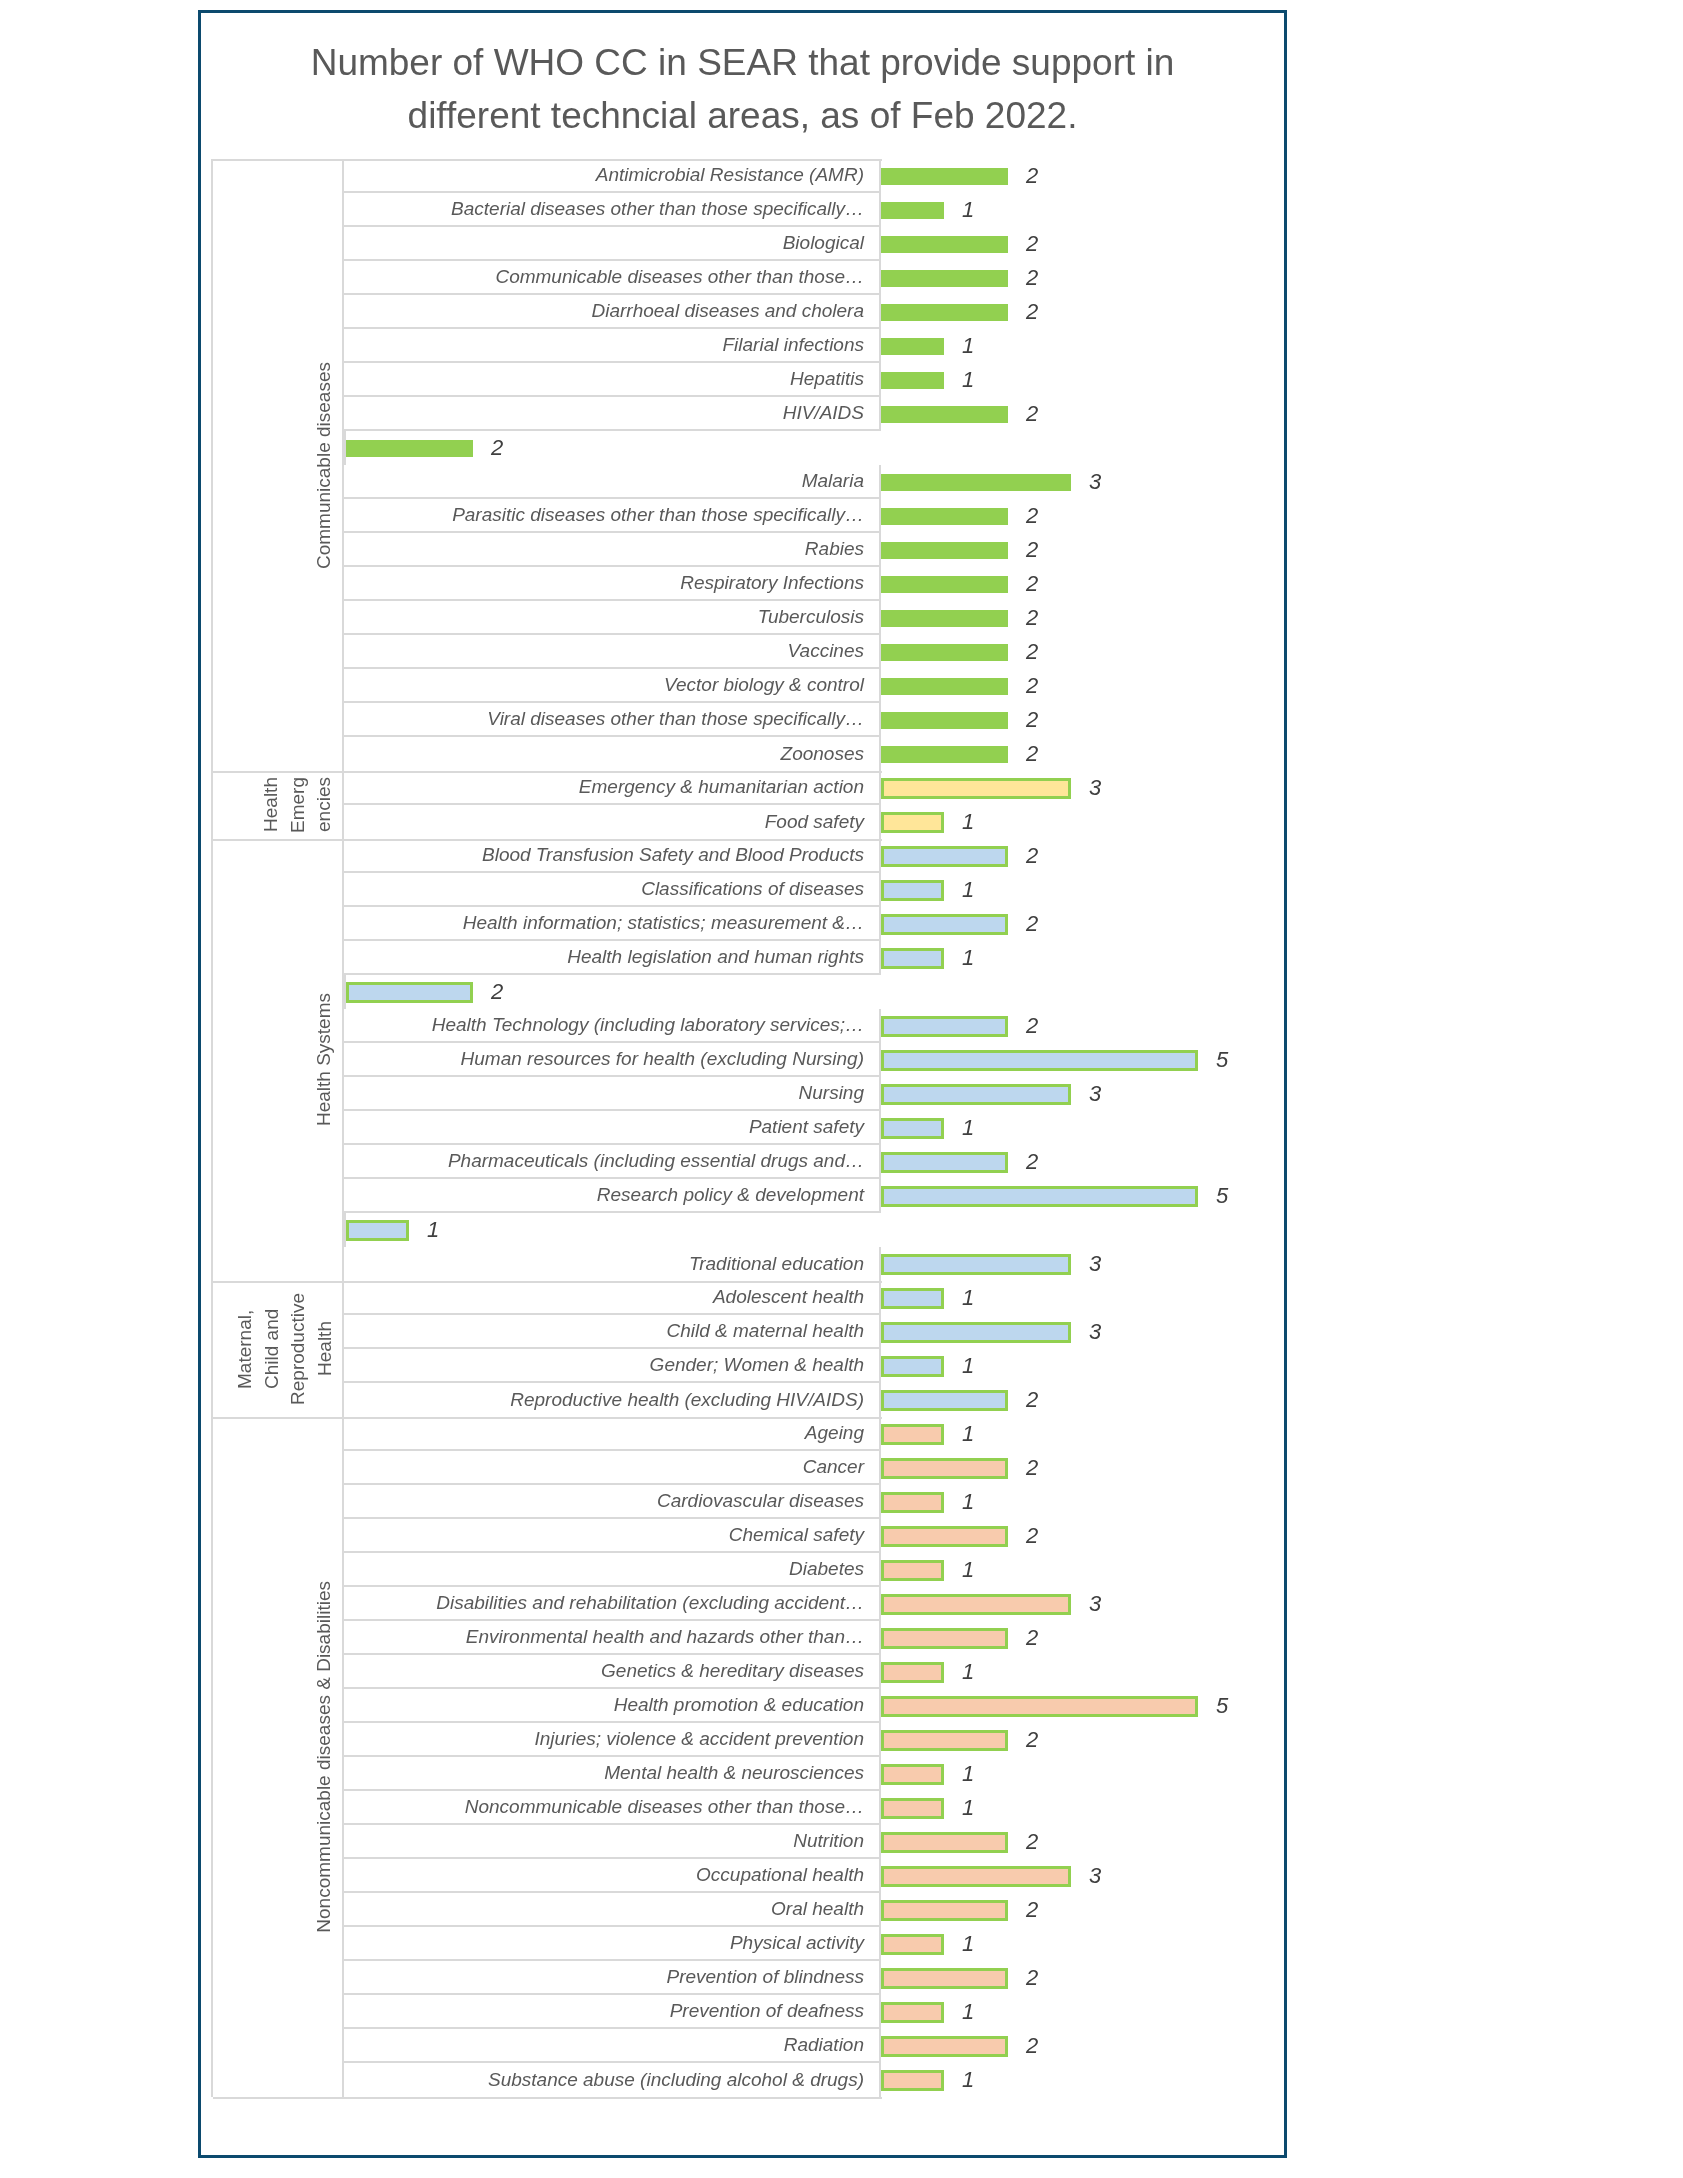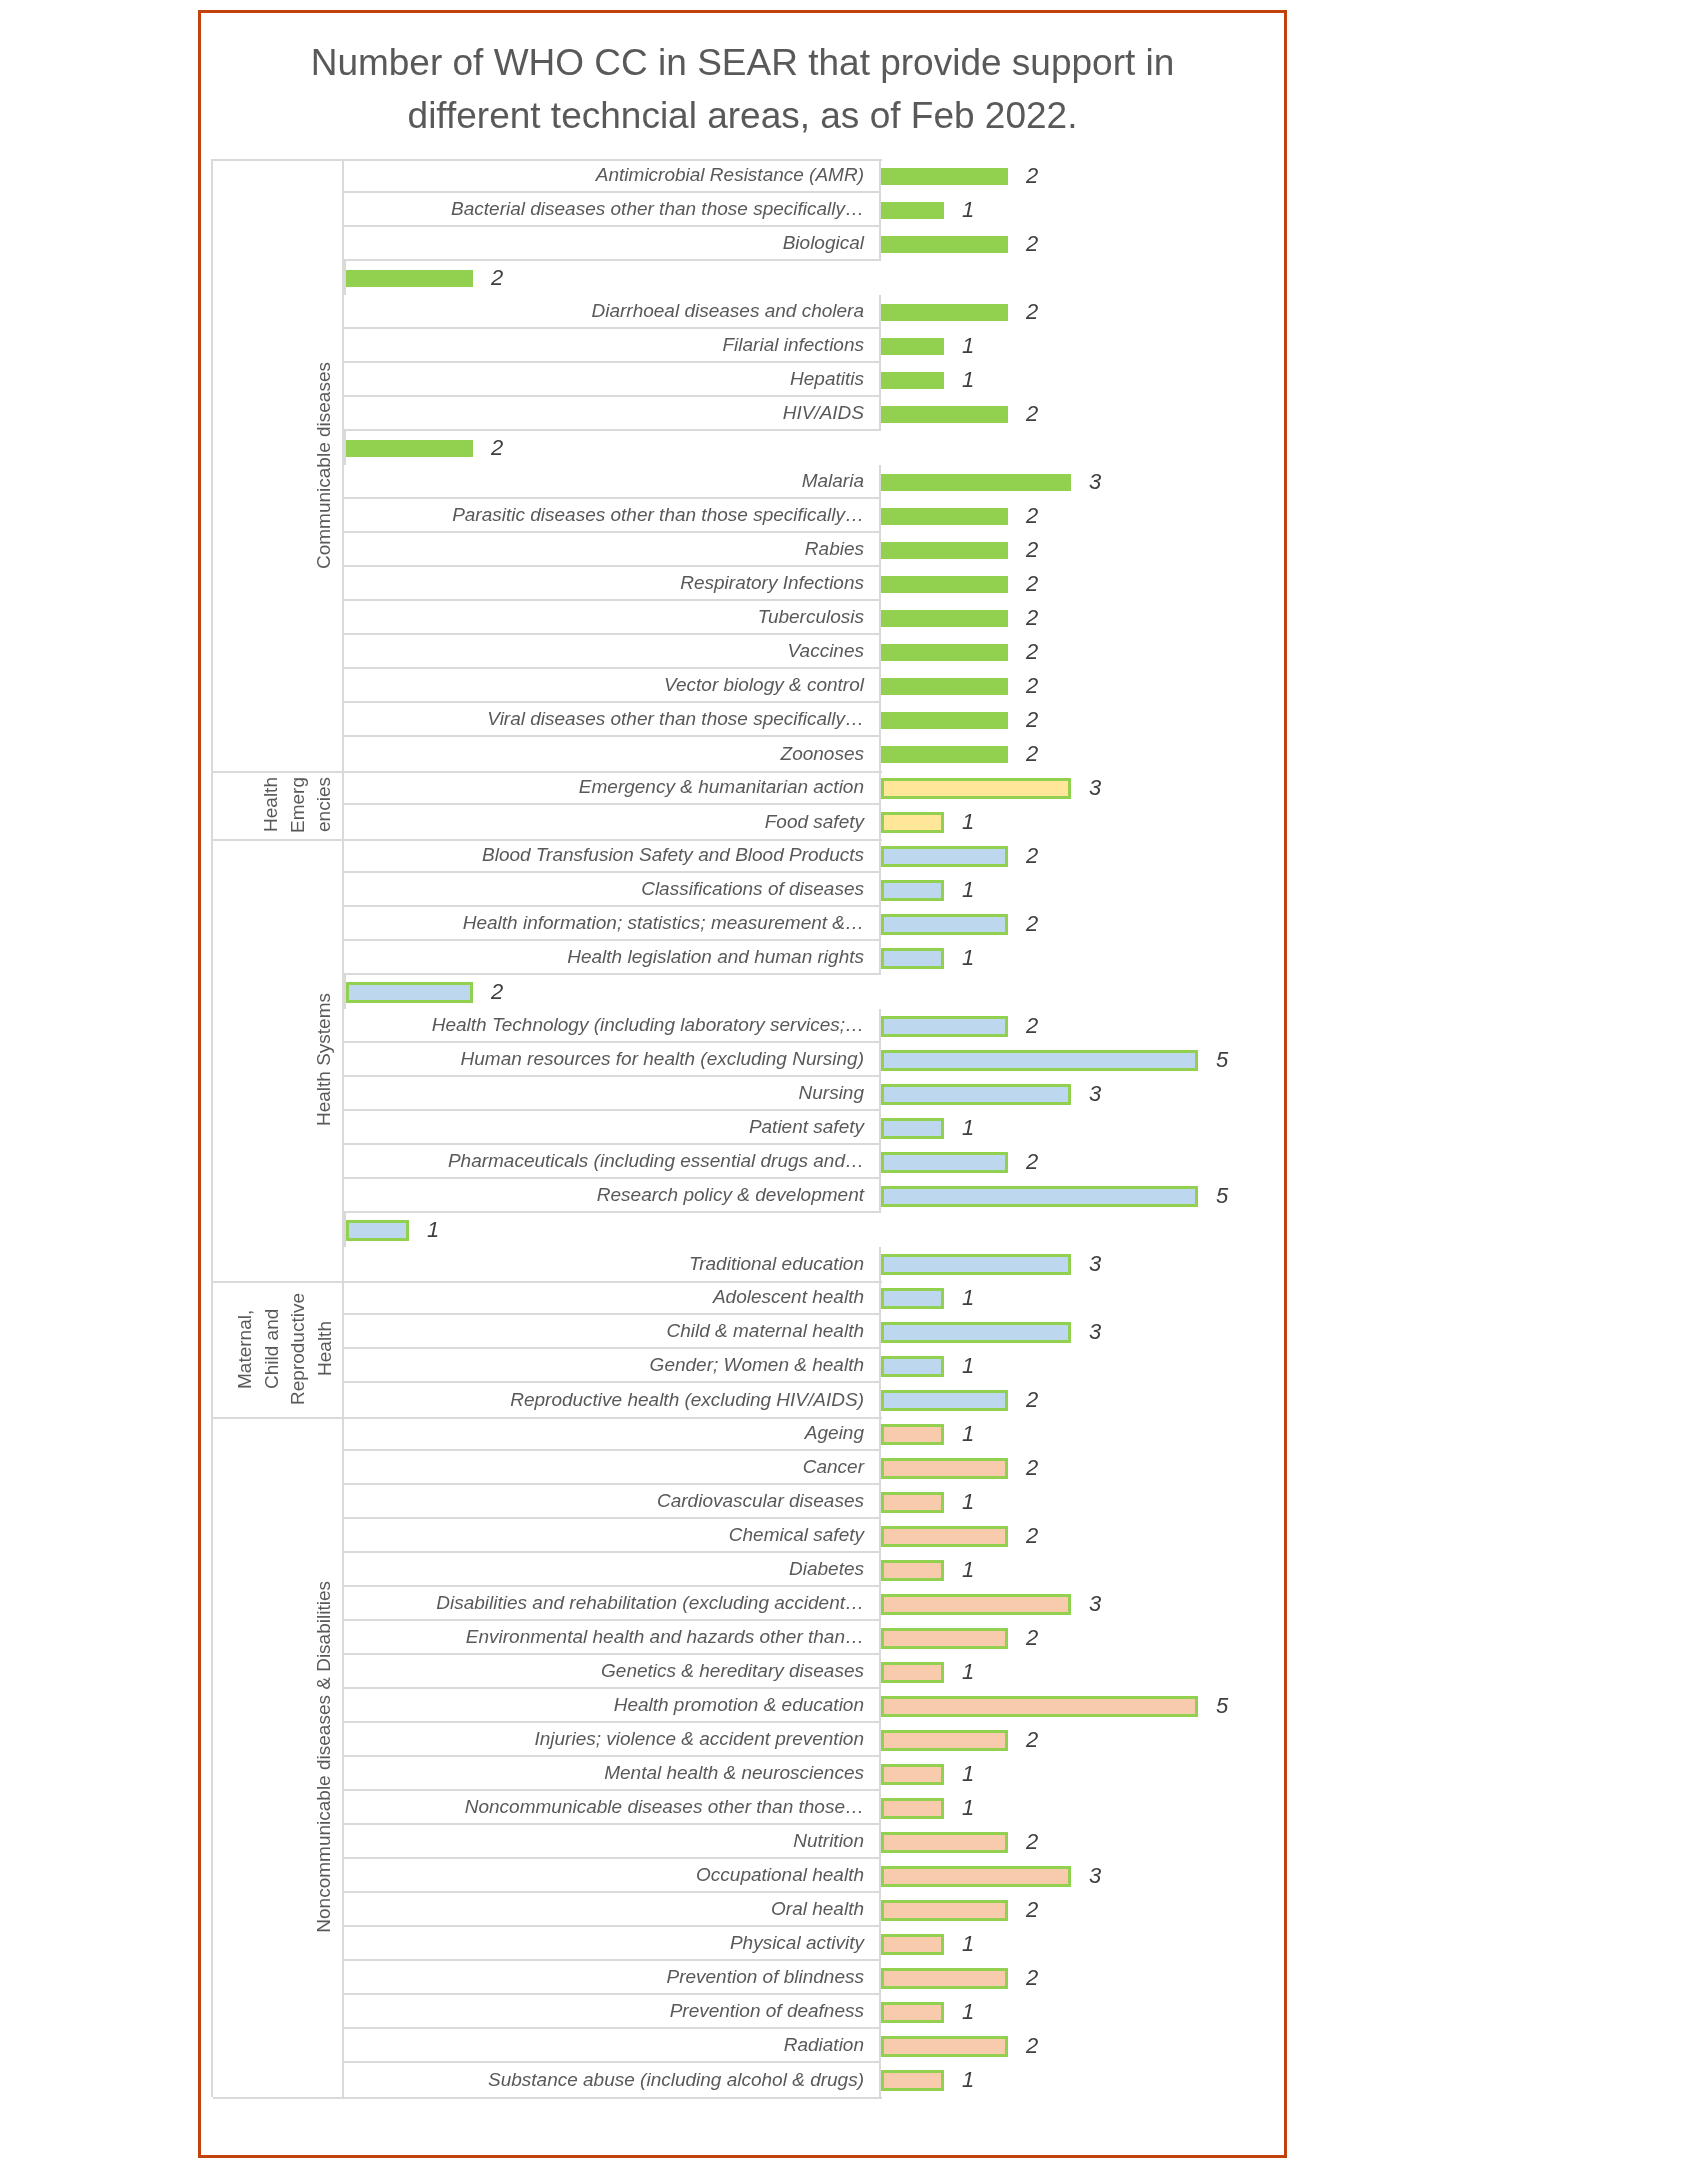--- a/index.html
+++ b/index.html
@@ -1,19 +1,19 @@
 <!DOCTYPE html>
 <html><head>
 <meta charset="utf-8">
 <style>
   html,body{margin:0;padding:0;background:#ffffff;}
   body{width:1683px;height:2178px;position:relative;font-family:"Liberation Sans","DejaVu Sans",sans-serif;}
   .chart-frame{
     position:absolute;left:198px;top:10px;width:1083px;height:2142px;
-    background:#ffffff;border:3px solid #c2410c;box-sizing:content-box;
+    background:#ffffff;border:3px solid #0c4a6e;box-sizing:content-box;
   }
   .chart-title{
     margin-top:24px;text-align:center;font-size:37px;line-height:1.42;color:#595959;
   }
   .plot{
     position:absolute;top:146px;left:10px;width:1069px;
     border-left:2px solid #D9D9D9;
   }
   .plot::after{
     content:"";position:absolute;bottom:-2px;left:0;width:669px;height:2px;background:#D9D9D9;
@@ -78,20 +78,21 @@
               </div>
             </div>
             <div class="g-item">
               <div class="item-label">Biological</div>
               <div class="bar-cell">
                 <div class="bar solid" style="width: 127px; background: rgb(146, 208, 80);"></div>
                 <div class="value-label">2</div>
               </div>
             </div>
             <div class="g-item">
+              <div class="item-label">Communicable diseases other than those…</div>
               <div class="bar-cell">
                 <div class="bar solid" style="width: 127px; background: rgb(146, 208, 80);"></div>
                 <div class="value-label">2</div>
               </div>
             </div>
             <div class="g-item">
               <div class="item-label">Diarrhoeal diseases and cholera</div>
               <div class="bar-cell">
                 <div class="bar solid" style="width: 127px; background: rgb(146, 208, 80);"></div>
                 <div class="value-label">2</div>

